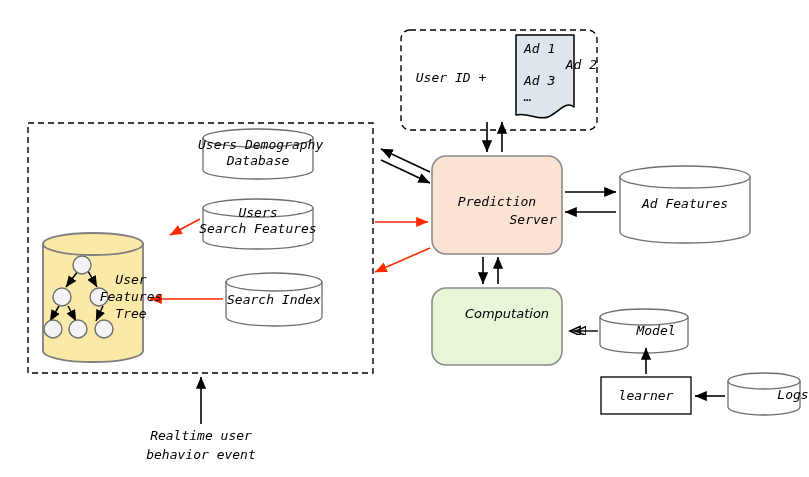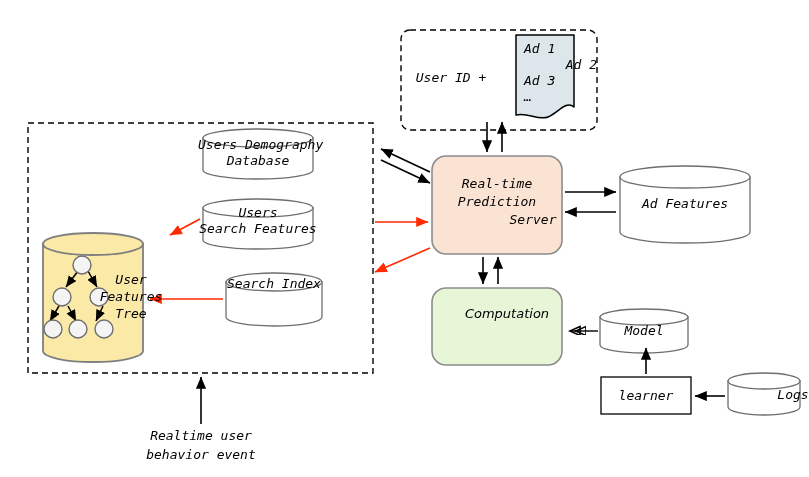--- a/index.html
+++ b/index.html
@@ -193,35 +193,34 @@
   <div class="lbl fs13" style="left:524px; top:57px; width:46px; text-align:right;margin-left:27px;">Ad 2</div>
   <div class="lbl fs13" style="left:524px; top:73px; width:46px; text-align:left;">Ad 3</div>
   <div class="lbl fs13" style="left:524px; top:89px; width:46px; text-align:left;">…</div>
 
   <div class="lbl fs13" style="left:198px; top:153px; width:120px;">Database</div>
   <div class="lbl fs13" style="left:198px; top:137px; width:120px;">Users Demography</div>
 
   <div class="lbl fs13" style="left:198px; top:205px; width:120px;">Users</div>
   <div class="lbl fs13" style="left:198px; top:221px; width:120px;">Search Features</div>
 
-  <div class="lbl fs13" style="left:226px; top:276px; width:96px;">Search Index</div>
+  <div class="lbl fs13" style="left:226px; top:292px; width:96px;">Search Index</div>
 
   <div class="lbl fs13" style="left:98px; top:272px; width:66px;">User</div>
   <div class="lbl fs13" style="left:98px; top:289px; width:66px;">Features</div>
   <div class="lbl fs13" style="left:98px; top:306px; width:66px;">Tree</div>
 
-  <div class="lbl fs13" style="left:432px; top:176px; width:130px;">Real-time</div>
   <div class="lbl fs13" style="left:432px; top:194px; width:130px;">Prediction</div>
   <div class="lbl fs13" style="left:432px; top:212px; width:130px;padding-left:36px;">Server</div>
 
   <div class="lbl lbl-sans fs13" style="left:432px; top:306px; width:150px;">Computation</div>
 
   <div class="lbl fs13" style="left:620px; top:196px; width:130px;">Ad Features</div>
 
-  <div class="lbl fs13" style="left:600px; top:323px; width:88px;">Model</div>
+  <div class="lbl fs13" style="left:600px; top:323px; width:88px;padding-left:12px;">Model</div>
 
   <div class="lbl fs13" style="left:728px; top:387px; width:72px;padding-left:29px;">Logs</div>
 
   <div class="lbl fs13" style="left:601px; top:388px; width:90px;">learner</div>
 
   <div class="lbl fs13" style="left:131px; top:428px; width:140px;">Realtime user</div>
   <div class="lbl fs13" style="left:131px; top:447px; width:140px;">behavior event</div>
 
 </div>
 

